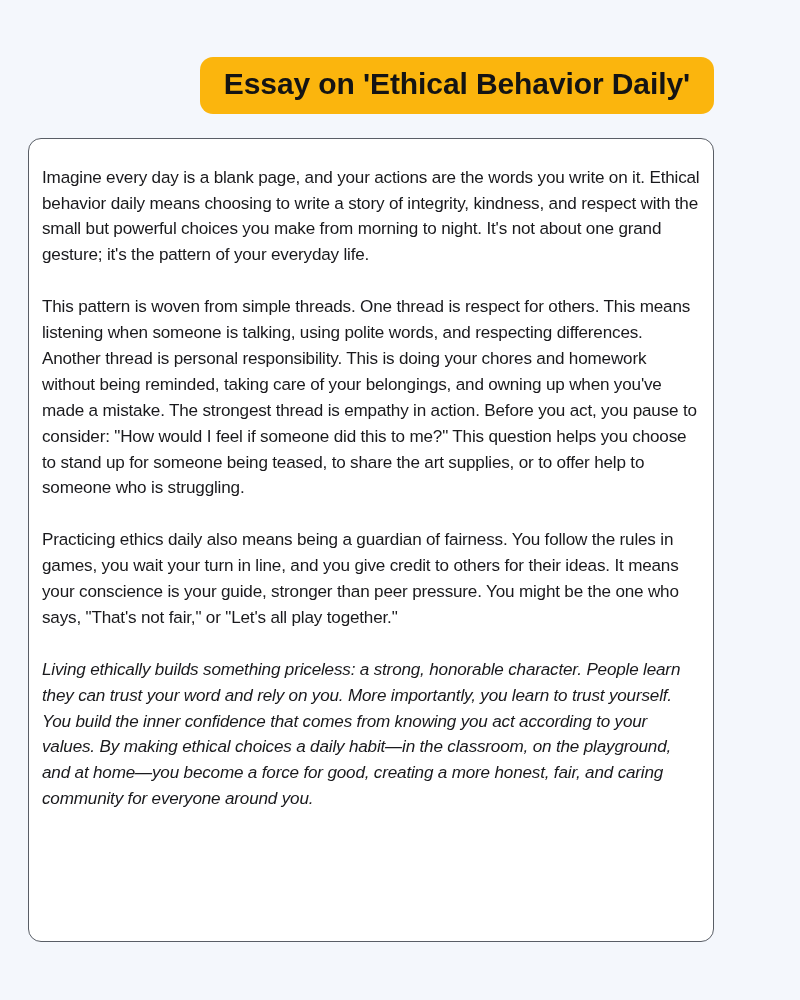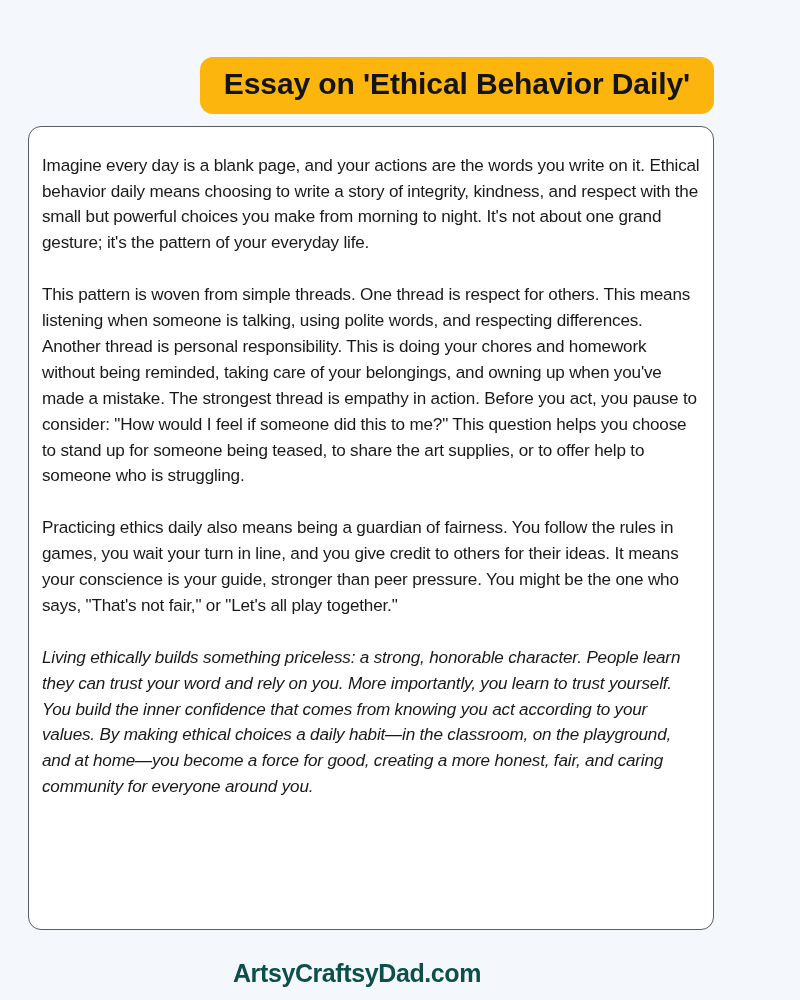--- a/index.html
+++ b/index.html
@@ -41,21 +41,21 @@
     font-size: 30px;
     font-weight: bold;
     color: #141414;
     letter-spacing: -0.1px;
     line-height: 1.22;
     white-space: nowrap;
   }
 
   
   .essay-card {
-    margin-top: 12px;
+    margin-top: 24px;
     width: 686px;
     height: 804px;
     background: #ffffff;
     border: 1.6px solid #595e66;
     border-radius: 13px;
     padding: 26px 12px 20px 13px;
     overflow: hidden;
   }
 
   .essay-body {
@@ -100,15 +100,14 @@
 
   <div class="essay-card">
     <div class="essay-body">
       <p>Imagine every day is a blank page, and your actions are the words you write on it. Ethical behavior daily means choosing to write a story of integrity, kindness, and respect with the small but powerful choices you make from morning to night. It's not about one grand gesture; it's the pattern of your everyday life.</p>
       <p>This pattern is woven from simple threads. One thread is respect for others. This means listening when someone is talking, using polite words, and respecting differences. Another thread is personal responsibility. This is doing your chores and homework without being reminded, taking care of your belongings, and owning up when you've made a mistake. The strongest thread is empathy in action. Before you act, you pause to consider: "How would I feel if someone did this to me?" This question helps you choose to stand up for someone being teased, to share the art supplies, or to offer help to someone who is struggling.</p>
       <p>Practicing ethics daily also means being a guardian of fairness. You follow the rules in games, you wait your turn in line, and you give credit to others for their ideas. It means your conscience is your guide, stronger than peer pressure. You might be the one who says, "That's not fair," or "Let's all play together."</p>
       <p>Living ethically builds something priceless: a strong, honorable character. People learn they can trust your word and rely on you. More importantly, you learn to trust yourself. You build the inner confidence that comes from knowing you act according to your values. By making ethical choices a daily habit—in the classroom, on the playground, and at home—you become a force for good, creating a more honest, fair, and caring community for everyone around you.</p>
     </div>
   </div>
 
-  <div class="footer-brand">ArtsyCraftsyDad.com</div>
 
 </div>
 
 </body></html>

